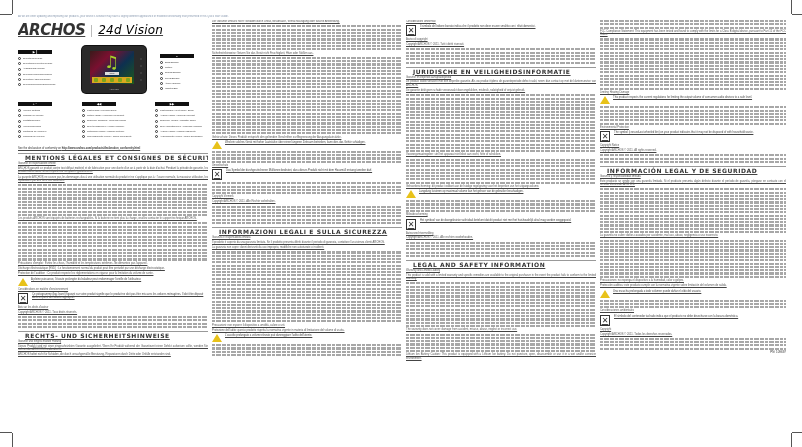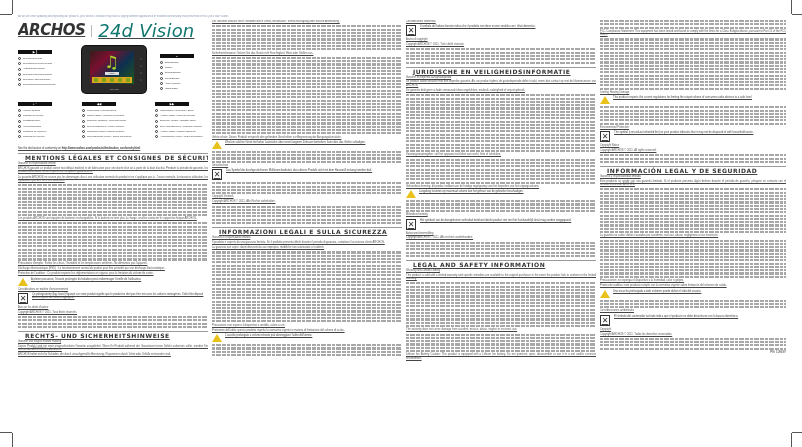--- a/index.html
+++ b/index.html
@@ -11,21 +11,21 @@
 
   .col { position: absolute; top: 20px; font-size: 2.7px; line-height: 3.3px; color: #444; overflow: hidden; text-decoration: underline; }
   .col1 { left: 18px; width: 190px; }
   .col2 { left: 212px; width: 190px; }
   .col3 { left: 406px; width: 190px; }
   .col4 { left: 600px; width: 186px; }
 
   .logo-row { display: flex; align-items: center; height: 18px; margin-top: 2px; }
   .logo { font-family: "DejaVu Sans", sans-serif; font-weight: bold; font-style: italic; font-size: 15px; color: #333; letter-spacing: -0.5px; }
   .logo-sep { width: 1px; height: 12px; background: #bbb; margin: 0 6px; }
-  .model { font-family: "DejaVu Sans", sans-serif; font-style: italic; font-size: 18px; color: #0f766e; letter-spacing: 0.2px; }
+  .model { font-family: "DejaVu Sans", sans-serif; font-style: italic; font-size: 12px; color: #000000; letter-spacing: 0.2px; }
 
   .device-area { position: relative; height: 100px; margin-top: 4px; }
   .legend { position: absolute; width: 60px; }
   .legend-head { background: #111; color: #fff; font-size: 3px; height: 4px; line-height: 4px; text-align: center; margin-bottom: 2px; width: 34px; }
   .legend-item { display: flex; align-items: center; font-size: 2.4px; line-height: 5.2px; color: #333; white-space: nowrap; }
   .legend-item .flag { width: 3px; height: 3px; border-radius: 50%; border: 0.6px solid #333; margin-right: 2px; flex: none; }
 
   .device { position: absolute; left: 48px; top: 0px; width: 64px; height: 47px; background: #2a2a2a; border-radius: 4px; box-shadow: 0 0 0 1px #111; }
   .screen { position: absolute; left: 8px; top: 5px; width: 44px; height: 33px; background: linear-gradient(135deg,#3a1a1a 0%,#7a1030 30%,#0d3050 60%,#205a1a 100%); }
   .note-glyph { position: absolute; left: 14px; top: 3px; font-size: 17px; color: #a6d22a; font-family: "DejaVu Sans", sans-serif; line-height: 17px; }

